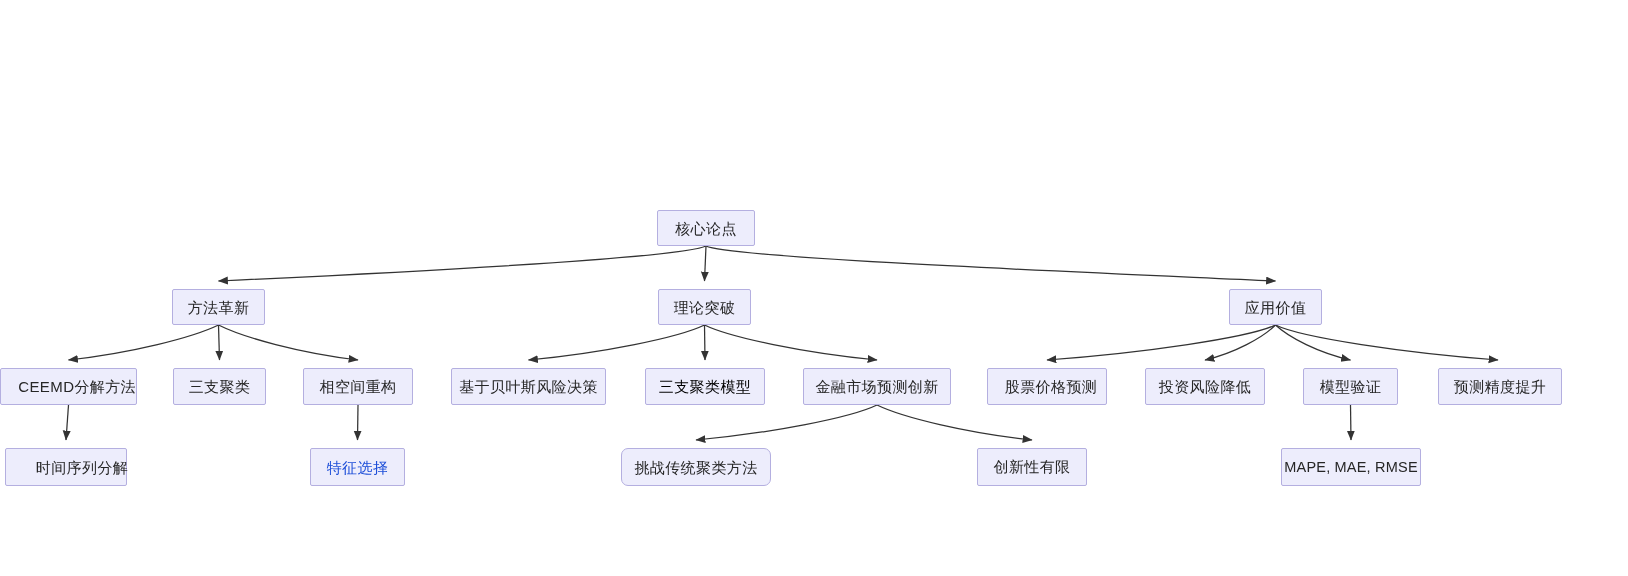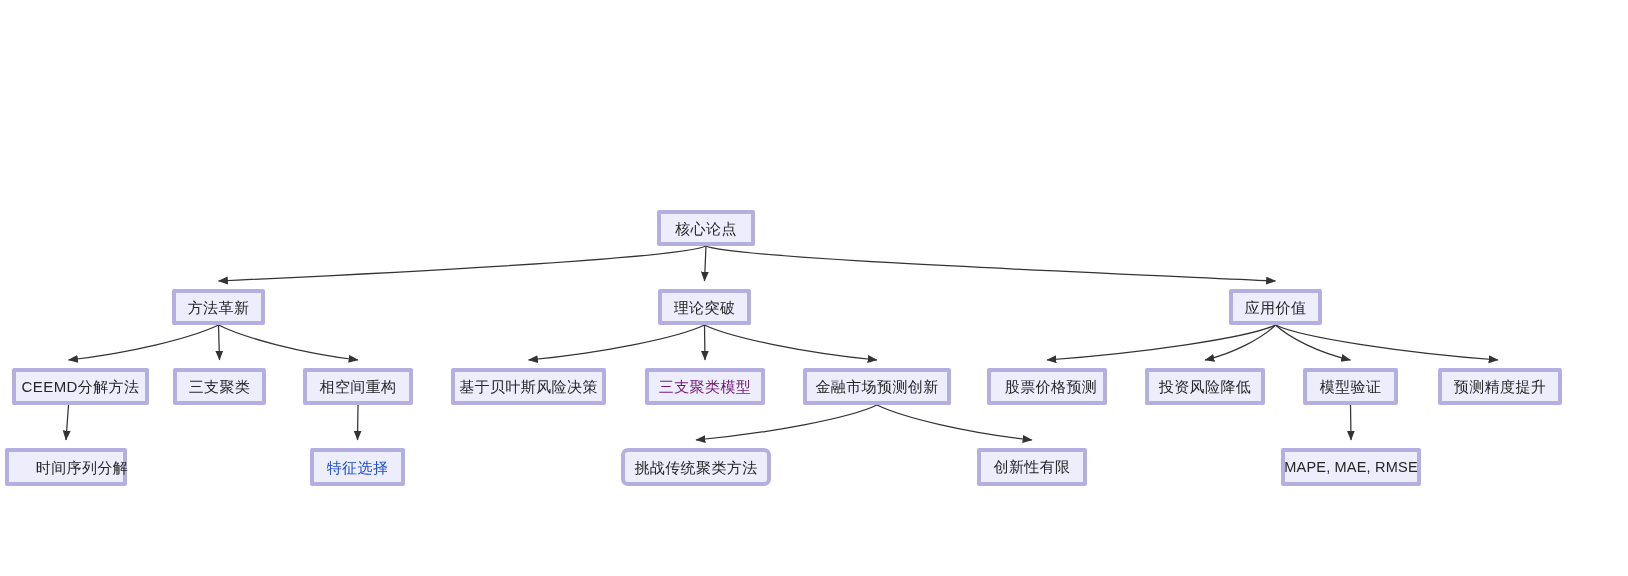--- a/index.html
+++ b/index.html
@@ -23,21 +23,21 @@
     position: absolute;
     left: 0;
     top: 0;
     width: 1628px;
     height: 576px;
   }
   .node {
     position: absolute;
     box-sizing: border-box;
     background: #ededfc;
-    border: 4px solid #4c1d95;
+    border: 1px solid #4c1d95;
     border-radius: 2px;
     display: flex;
     align-items: center;
     justify-content: center;
     color: #262626;
     font-size: 15px;
     line-height: 1;
     letter-spacing: 0.4px;
     white-space: nowrap;
     z-index: 2;
@@ -87,33 +87,33 @@
       </div>
       <div class="node" style="left: 172px; top: 289px; width: 93px; height: 36px; background: rgb(237, 237, 252); border-color: rgb(180, 175, 224); color: rgb(38, 38, 38);">
         <span class="label">方法革新</span>
       </div>
       <div class="node" style="left: 658px; top: 289px; width: 93px; height: 36px; background: rgb(237, 237, 252); border-color: rgb(180, 175, 224); color: rgb(38, 38, 38);">
         <span class="label">理论突破</span>
       </div>
       <div class="node" style="left: 1229px; top: 289px; width: 93px; height: 36px; background: rgb(237, 237, 252); border-color: rgb(180, 175, 224); color: rgb(38, 38, 38);">
         <span class="label">应用价值</span>
       </div>
-      <div class="node" style="left: 12px; top: 368px; width: 137px; height: 37px; background: rgb(237, 237, 252); border-color: rgb(180, 175, 224); color: rgb(38, 38, 38);">
+      <div class="node" style="left: 0px; top: 368px; width: 137px; height: 37px; background: rgb(237, 237, 252); border-color: rgb(180, 175, 224); color: rgb(38, 38, 38); justify-content: flex-end;">
         <span class="label">CEEMD分解方法</span>
       </div>
       <div class="node" style="left: 173px; top: 368px; width: 93px; height: 37px; background: rgb(237, 237, 252); border-color: rgb(180, 175, 224); color: rgb(38, 38, 38);">
         <span class="label">三支聚类</span>
       </div>
       <div class="node" style="left: 303px; top: 368px; width: 110px; height: 37px; background: rgb(237, 237, 252); border-color: rgb(180, 175, 224); color: rgb(38, 38, 38);">
         <span class="label">相空间重构</span>
       </div>
       <div class="node" style="left: 451px; top: 368px; width: 155px; height: 37px; background: rgb(237, 237, 252); border-color: rgb(180, 175, 224); color: rgb(38, 38, 38); justify-content: center;">
         <span class="label">基于贝叶斯风险决策</span>
       </div>
-      <div class="node" style="left: 645px; top: 368px; width: 120px; height: 37px; background: rgb(237, 237, 252); border-color: rgb(180, 175, 224); color: #701a75;">
+      <div class="node" style="left: 645px; top: 368px; width: 120px; height: 37px; background: rgb(237, 237, 252); border-color: rgb(180, 175, 224); color: #000000;">
         <span class="label">三支聚类模型</span>
       </div>
       <div class="node" style="left: 803px; top: 368px; width: 148px; height: 37px; background: rgb(237, 237, 252); border-color: rgb(180, 175, 224); color: rgb(38, 38, 38);">
         <span class="label">金融市场预测创新</span>
       </div>
       <div class="node" style="left: 987px; top: 368px; width: 120px; height: 37px; background: rgb(237, 237, 252); border-color: rgb(180, 175, 224); color: rgb(38, 38, 38); padding-left: 8px;">
         <span class="label">股票价格预测</span>
       </div>
       <div class="node" style="left: 1145px; top: 368px; width: 120px; height: 37px; background: rgb(237, 237, 252); border-color: rgb(180, 175, 224); color: rgb(38, 38, 38);">
         <span class="label">投资风险降低</span>

